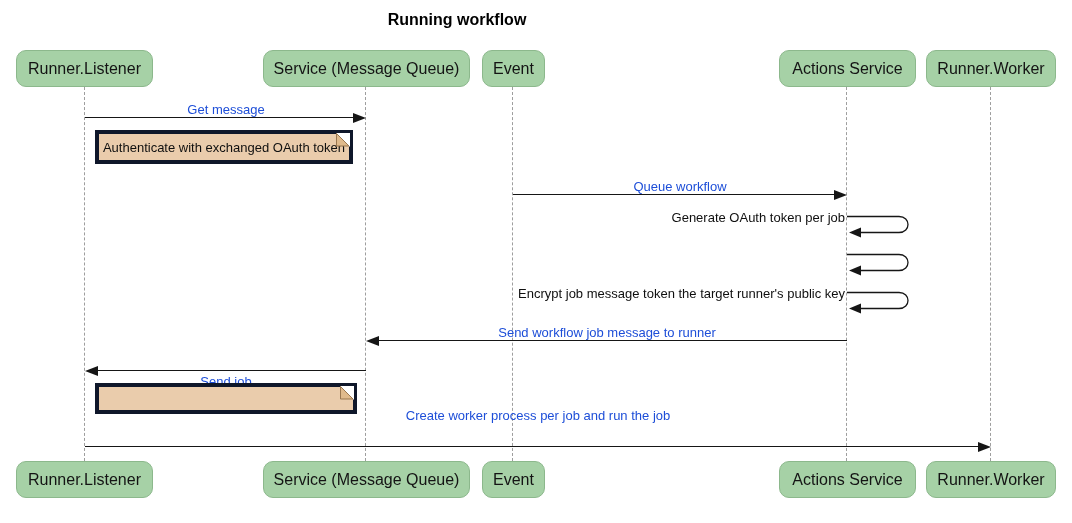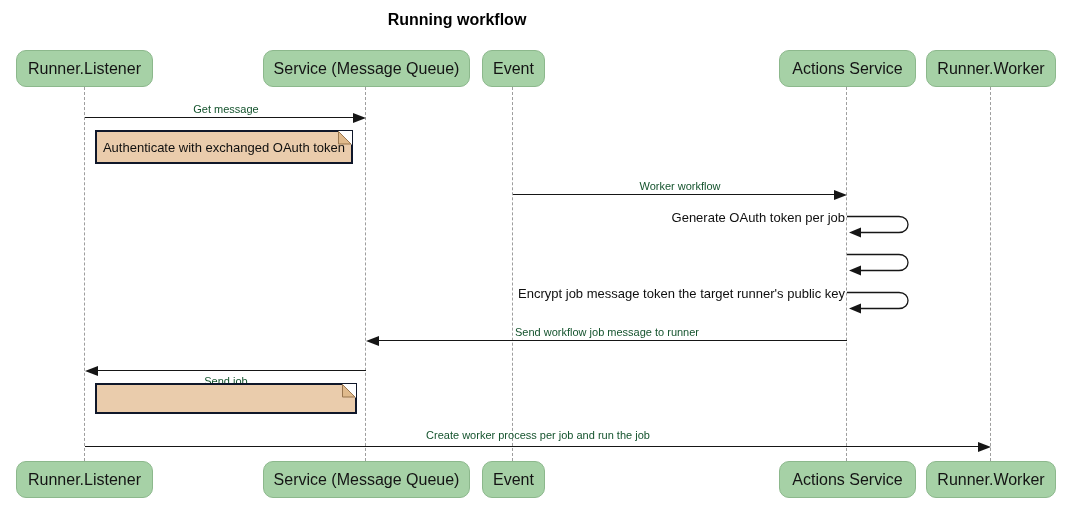--- a/index.html
+++ b/index.html
@@ -15,43 +15,43 @@
     position:absolute; top:87px; height:374px; width:0;
     border-left:1px dashed #9e9e9e;
   }
   .actor {
     position:absolute; height:37px; box-sizing:border-box;
     background:#a6d1a6; border:1px solid #8cb88c; border-radius:10px;
     display:flex; align-items:center; justify-content:center;
     font-size:16px; color:#141414; white-space:nowrap;
   }
   .mlabel {
-    position:absolute; transform:translateX(-50%); font-size:11px;
-    white-space:nowrap; color:#14532d; line-height:15px;
+    position:absolute; transform:translateX(-50%); font-size:13px;
+    white-space:nowrap; color:#1d4ed8; line-height:15px;
   }
   .mlabel-right {
     position:absolute; font-size:13px; white-space:nowrap; color:#0f0f0f;
     line-height:15px; text-align:center;
   }
   .mline {
     position:absolute; height:0; border-top:1px solid #161616;
   }
   .arrowR {
     position:absolute; width:0; height:0;
     border-top:5px solid transparent; border-bottom:5px solid transparent;
     border-left:13px solid #161616;
   }
   .arrowL {
     position:absolute; width:0; height:0;
     border-top:5px solid transparent; border-bottom:5px solid transparent;
     border-right:13px solid #161616;
   }
   .note {
     position:absolute; box-sizing:border-box;
-    background:#eaccac; border:2px solid #0f172a;
+    background:#eaccac; border:4px solid #0f172a;
     display:flex; align-items:center; justify-content:center;
     font-size:13px; white-space:nowrap; color:#0f0f0f;
   }
   .fold { position:absolute; top:-1px; right:-1px; }
   .selfloop { position:absolute; }
 </style>
 </head>
 <body>
 
 <div class="canvas">
@@ -75,21 +75,21 @@
   <div class="arrowR" style="left:353px; top:113px"></div>
 
   <div class="note" style="left:95px; top:130px; width:258px; height:34px">
     <span>Authenticate with exchanged OAuth token</span>
     <svg class="fold" width="14" height="14" viewBox="0 0 14 14">
       <polygon points="0,0 14,0 14,14" fill="#ffffff"></polygon>
       <polygon points="0.5,0.5 13,13 0.5,13" fill="#e0ba8c" stroke="#99764f" stroke-width="1"></polygon>
     </svg>
   </div>
 
-  <div class="mlabel" style="left:680px; top:179px">Worker workflow</div>
+  <div class="mlabel" style="left:680px; top:179px">Queue workflow</div>
   <div class="mline" style="left:513px; top:194px; width:321px"></div>
   <div class="arrowR" style="left:834px; top:190px"></div>
 
   <div class="mlabel-right" style="right:227px; top:210px">Generate OAuth token per job</div>
   <svg class="selfloop" style="left:847px; top:212px" width="70" height="26" viewBox="0 0 70 26">
     <path d="M0,4.5 H52 C64,4.5 64,20.5 52,20.5 H14" fill="none" stroke="#161616" stroke-width="1.3"></path>
     <polygon points="14,15.5 14,25.5 2,20.5" fill="#161616"></polygon>
   </svg>
 
   <svg class="selfloop" style="left:847px; top:250px" width="70" height="26" viewBox="0 0 70 26">
@@ -111,21 +111,21 @@
   <div class="mline" style="left:98px; top:370px; width:268px"></div>
   <div class="arrowL" style="left:85px; top:366px"></div>
 
   <div class="note" style="left:95px; top:383px; width:262px; height:31px">
     <svg class="fold" width="14" height="14" viewBox="0 0 14 14">
       <polygon points="0,0 14,0 14,14" fill="#ffffff"></polygon>
       <polygon points="0.5,0.5 13,13 0.5,13" fill="#e0ba8c" stroke="#99764f" stroke-width="1"></polygon>
     </svg>
   </div>
 
-  <div class="mlabel" style="left:538px; top:428px">Create worker process per job and run the job</div>
+  <div class="mlabel" style="left:538px; top:408px">Create worker process per job and run the job</div>
   <div class="mline" style="left:85px; top:446px; width:893px"></div>
   <div class="arrowR" style="left:978px; top:442px"></div>
 
   <div class="actor" style="left:16px;  top:461px; width:137px">Runner.Listener</div>
   <div class="actor" style="left:263px; top:461px; width:207px">Service (Message Queue)</div>
   <div class="actor" style="left:482px; top:461px; width:63px">Event</div>
   <div class="actor" style="left:779px; top:461px; width:137px">Actions Service</div>
   <div class="actor" style="left:926px; top:461px; width:130px">Runner.Worker</div>
 
 </div>

